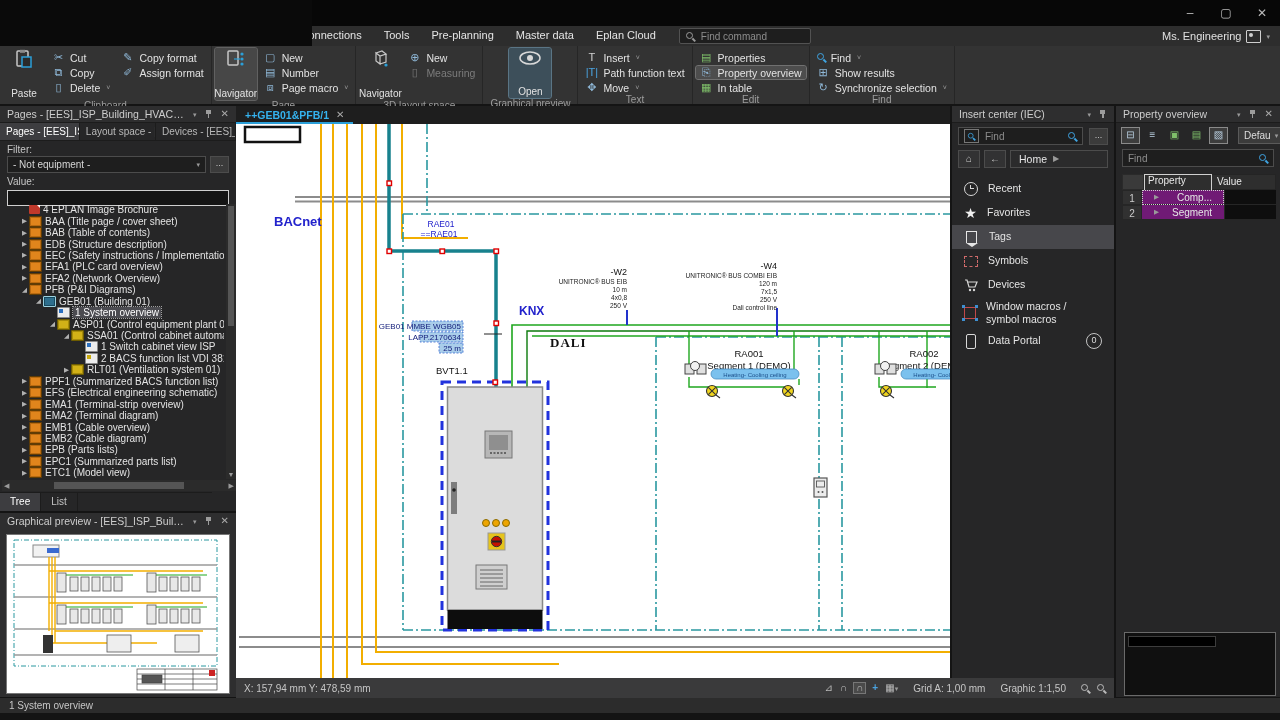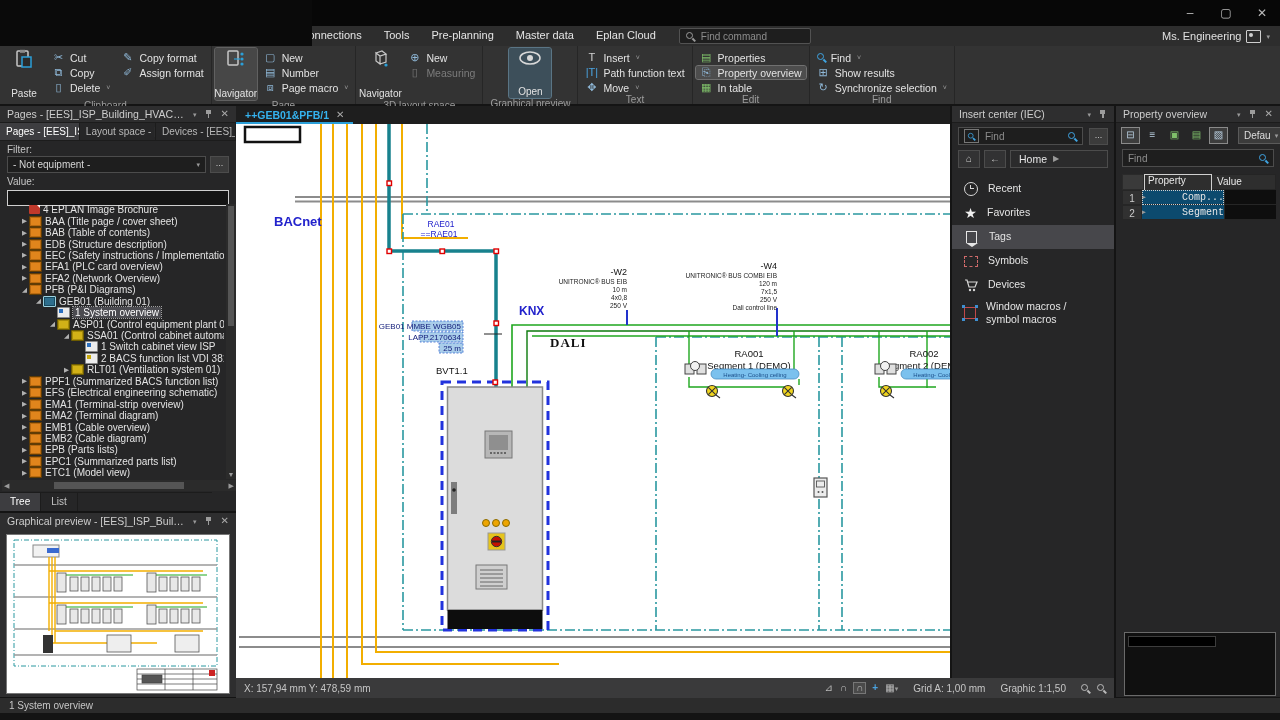--- a/index.html
+++ b/index.html
@@ -122,21 +122,21 @@
   .preset{display:flex;align-items:center;gap:4px;height:15px;background:#3b3b3b;border:1px solid #5a5a5a;padding:0 5px;color:#ddd;font-size:10px;margin-left:6px;}
   .povfind{display:flex;align-items:center;gap:6px;margin:5px 6px 0;height:16px;background:#1e1e1e;border:1px solid #4c4c4c;padding:0 5px;color:#8d8d8d;font-size:10px;}
   .povfind .mag{margin-left:auto;}
   .povtable{margin:7px 0 0 6px;width:154px;font-size:10px;}
   .povhr{display:flex;height:16px;}
   .povhr .c0{width:20px;background:#3a3a3a;border:1px solid #2a2a2a;}
   .povhr .c1{width:68px;background:#2e2e2e;outline:1px solid #d0d0d0;outline-offset:-1px;color:#e8e8e8;padding:1px 4px 16px;box-sizing:border-box;}
   .povhr .c2{flex:1;background:#2e2e2e;color:#e8e8e8;padding:1px 5px 0;border:1px solid #242424;border-left:none;}
   .povrow{display:flex;height:15px;}
   .povrow .c0{width:20px;background:#313131;color:#ccc;text-align:center;line-height:15px;border:1px solid #262626;box-sizing:border-box;}
-  .povrow .c1{width:82px;background:#0c4a6e;color:#e6e6e6;display:flex;align-items:center;box-sizing:border-box;padding:0 0;border-bottom:1px solid #262626;font-family:Liberation Mono, monospace;}
+  .povrow .c1{width:82px;background:#701a75;color:#e6e6e6;display:flex;align-items:center;box-sizing:border-box;padding:0 12px;border-bottom:1px solid #262626;}
   .povrow .c1 .ex{color:#9a9a9a;font-size:6.5px;margin-right:auto;}
   .povrow.foc .c1{outline:1px dotted #cfcfcf;outline-offset:-1px;}
   .povrow .c2{flex:1;background:#0e0e0e;border-bottom:1px solid #262626;border-left:1px solid #262626;}
   .povbox{position:absolute;left:8px;top:526px;width:150px;height:62px;background:#101010;border:1px solid #6a6a6a;}
   .povbox::after{content:"";position:absolute;left:3px;top:3px;width:86px;height:9px;background:#000;border:1px solid #3d3d3d;}
   
   .statusbar{position:absolute;left:0;top:698px;width:1280px;height:15px;background:#2c2c2c;display:flex;align-items:center;padding:0 9px;color:#c6c6c6;font-size:10px;box-sizing:border-box;}
   .gpbody{position:absolute;left:0;top:16px;right:0;bottom:0;background:#2e2e2f;}
   .gpthumb{position:absolute;left:6px;top:5px;width:222px;height:158px;background:#fff;border:1px solid #777;}
 </style>
@@ -800,20 +800,25 @@
             <path d="M1 1 h2 l2 7 h6 l2 -5 H4" fill="none" stroke="#d8d8d8" stroke-width="1.2"></path>
             <circle cx="6" cy="11" r="1.2" fill="#d8d8d8"></circle>
             <circle cx="10" cy="11" r="1.2" fill="#d8d8d8"></circle>
           </svg>
         <span class="lbl">Devices</span>
       </div>
       <div class="icrow" style="min-height:32px">
           <span class="wmac"></span>
           <span class="lbl" style="width:100px;white-space:normal">Window macros / symbol macros</span>
         </div>
+      <div class="icrow">
+          <span class="dport"></span>
+          <span class="lbl">Data Portal</span>
+          <span class="badge">0</span>
+        </div>
     </div>
   </div>
 
   <div class="panel" style="left:1116px;top:106px;width:164px;height:591px;">
     <div class="ptitle">
       <span>Property overview</span>
       <div class="ptools">
         <span class="dnico">▾</span>
         <span class="pin"></span>
         <span class="xico">✕</span>

